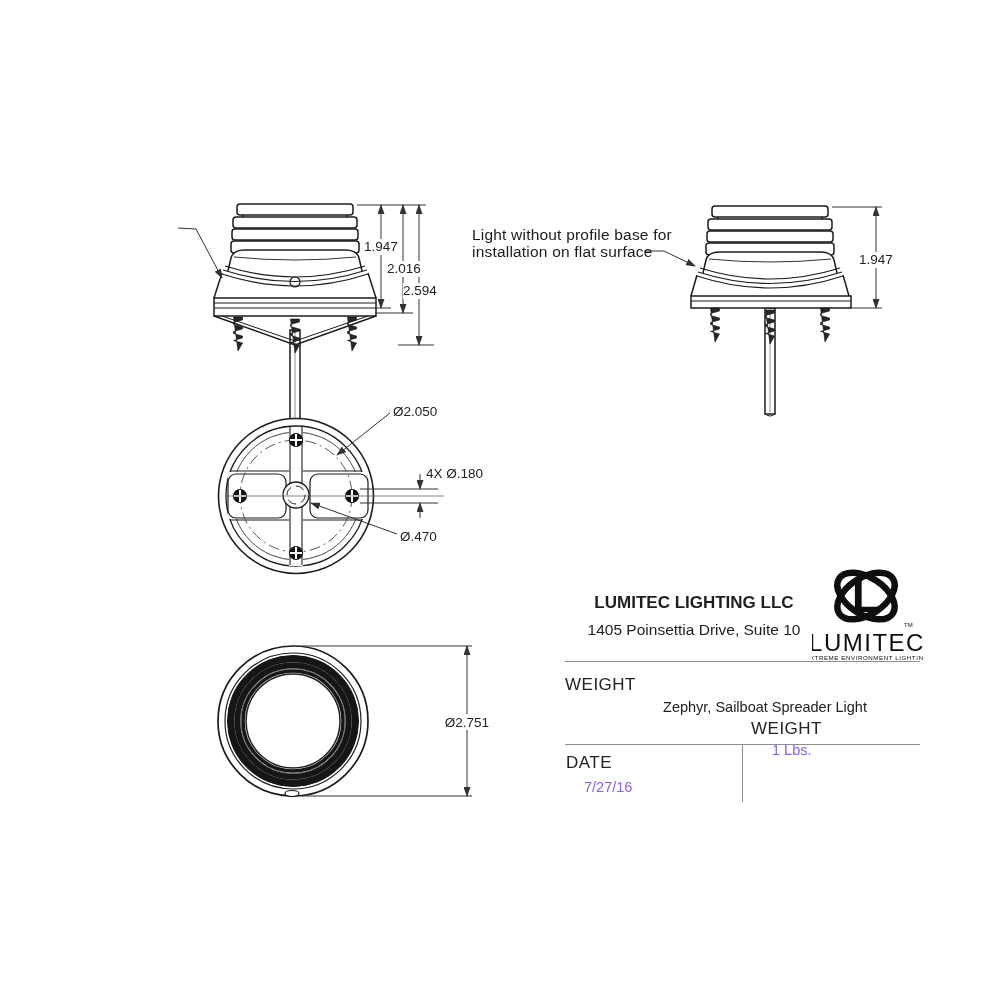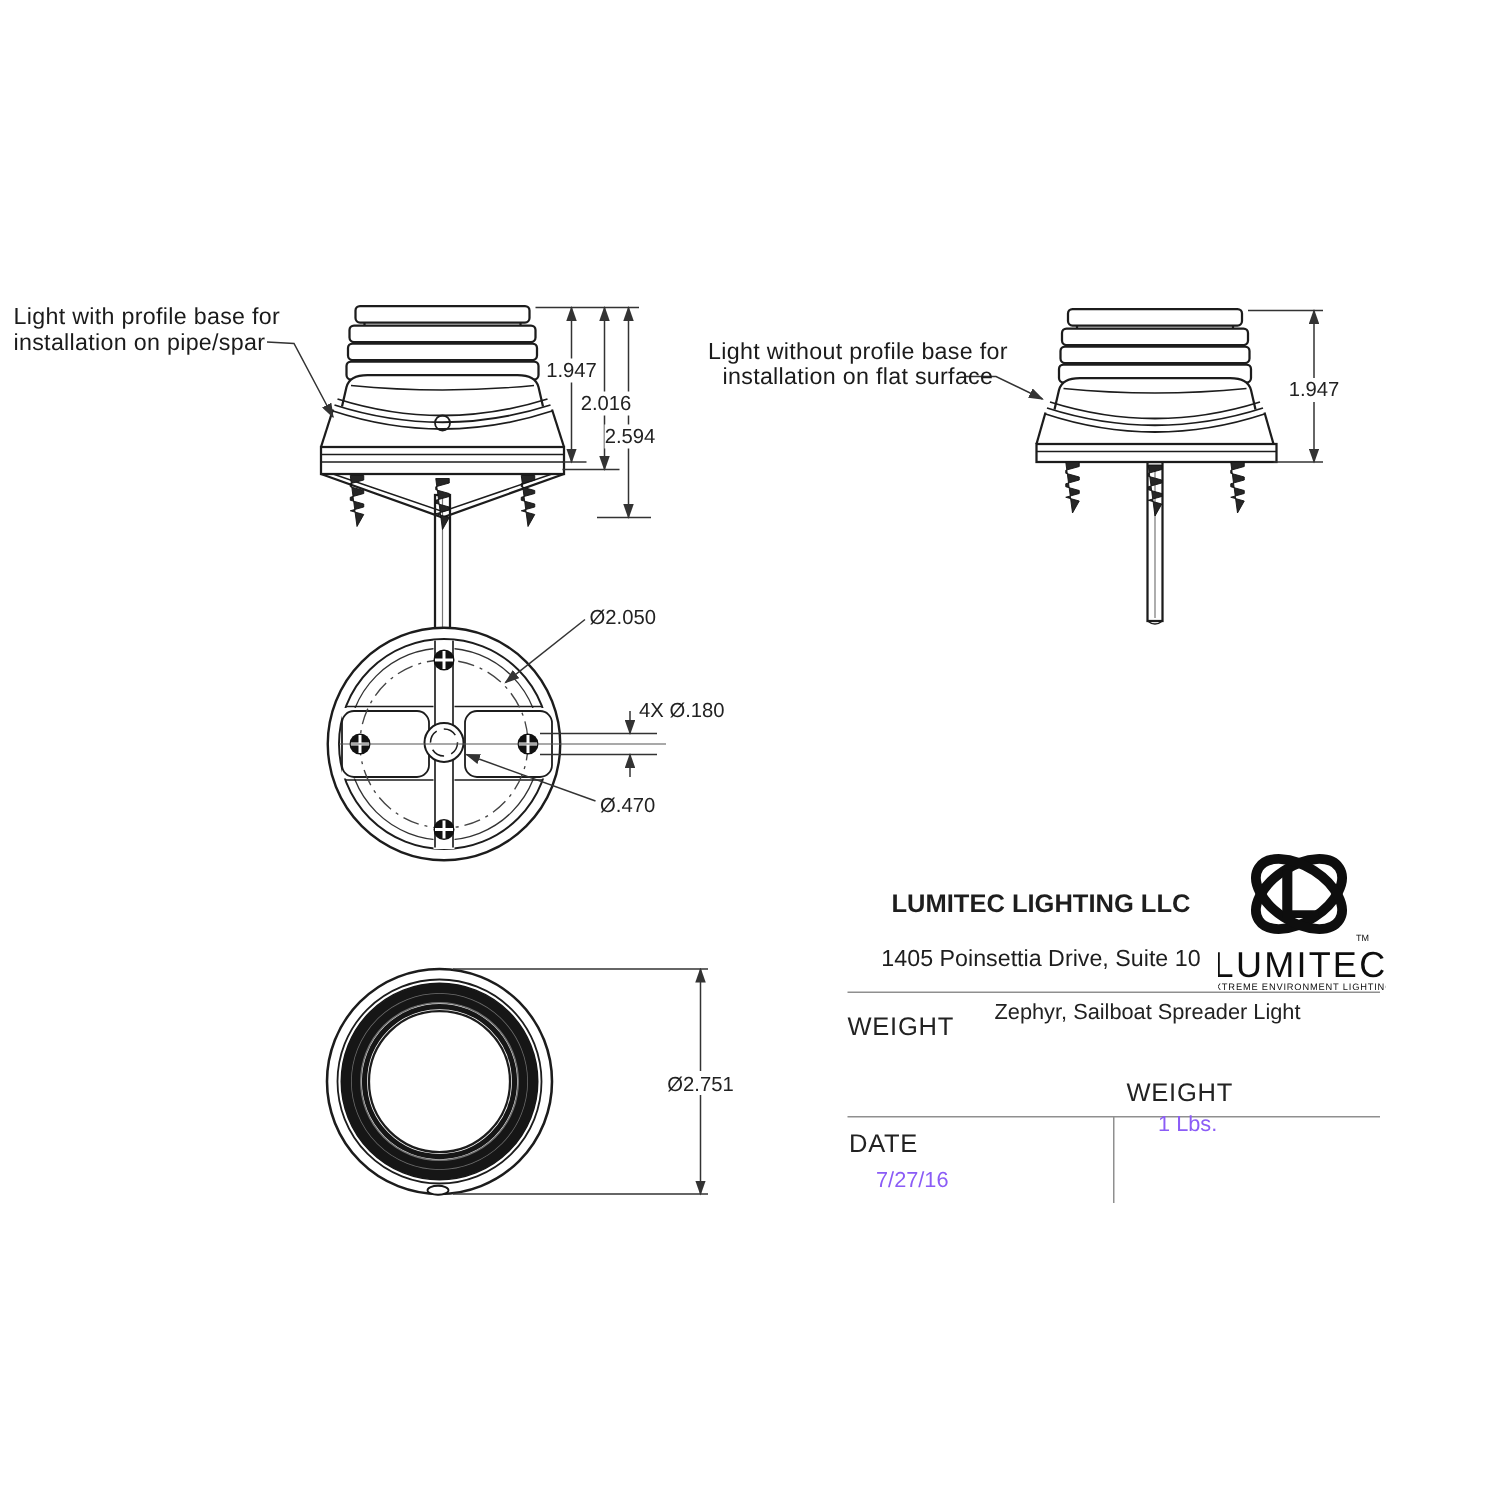--- a/index.html
+++ b/index.html
@@ -3,25 +3,25 @@
 <meta charset="utf-8">
 <style>
   html,body{margin:0;padding:0;background:#fff;}
   #sheet{position:relative;width:1000px;height:1000px;background:#ffffff;overflow:hidden;
          font-family:"Liberation Sans",sans-serif;color:#1e1e1e;}
   #drawing{position:absolute;left:0;top:0;}
   svg text{font-family:"Liberation Sans",sans-serif;}
   .note{position:absolute;font-size:15.5px;line-height:17px;color:#1b1b1b;letter-spacing:.2px;}
   .tbline{position:absolute;background:#8f8f8f;}
   .company{position:absolute;left:540px;top:593px;width:308px;text-align:center;}
-  .company .c1{font-weight:bold;font-size:17px;margin-bottom:19px;}
+  .company .c1{font-weight:bold;font-size:17px;margin-bottom:9px;}
   .company .c2{font-size:15.5px;line-height:16.5px;}
   .lbl{position:absolute;font-size:17px;letter-spacing:.5px;color:#222;}
   .val{position:absolute;font-size:14.5px;color:#8b5cf6;}
-  .titleval{position:absolute;left:600px;top:667px;width:330px;text-align:center;font-size:14.5px;color:#222;}
+  .titleval{position:absolute;left:600px;top:699px;width:330px;text-align:center;font-size:14.5px;color:#222;}
 </style>
 </head>
 <body>
 
 <div id="sheet">
 
   <svg id="drawing" width="1000" height="1000" viewBox="0 0 1000 1000">
     <defs>
       <marker id="arr" markerUnits="userSpaceOnUse" markerWidth="10" markerHeight="7" refX="9" refY="3.5" orient="auto-start-reverse">
         <path d="M0,0 L10,3.5 L0,7 z" fill="#333"></path>
@@ -193,25 +193,21 @@
     </g>
     <g stroke="#333" stroke-width="1" fill="none">
       <line x1="302" y1="646" x2="472" y2="646"></line>
       <line x1="302" y1="796" x2="472" y2="796"></line>
       <line x1="467" y1="646" x2="467" y2="796" marker-start="url(#arr)" marker-end="url(#arr)"></line>
       <rect x="443" y="714" width="48" height="16" fill="#fff" stroke="none"></rect>
       <text x="467" y="727" font-size="13.5" fill="#222" text-anchor="middle" stroke="none">Ø2.751</text>
     </g>
   </svg>
 
-  <div class="note" style="left:9px;top:203px;">
-    <div>Light with profile base for</div>
-    <div>installation on pipe/spar</div>
-  </div>
-  <div class="note" style="left:472px;top:226px;text-align:center;">
+  <div class="note" style="left:472px;top:226px;">
     <div>Light without profile base for</div>
     <div>installation on flat surface</div>
   </div>
 
   <div class="company">
     <div class="c1">LUMITEC LIGHTING LLC</div>
     <div class="c2">1405 Poinsettia Drive, Suite 10</div>
   </div>
 
   <svg style="position:absolute;left:812px;top:566px;" width="112" height="98" viewBox="0 0 112 98">

